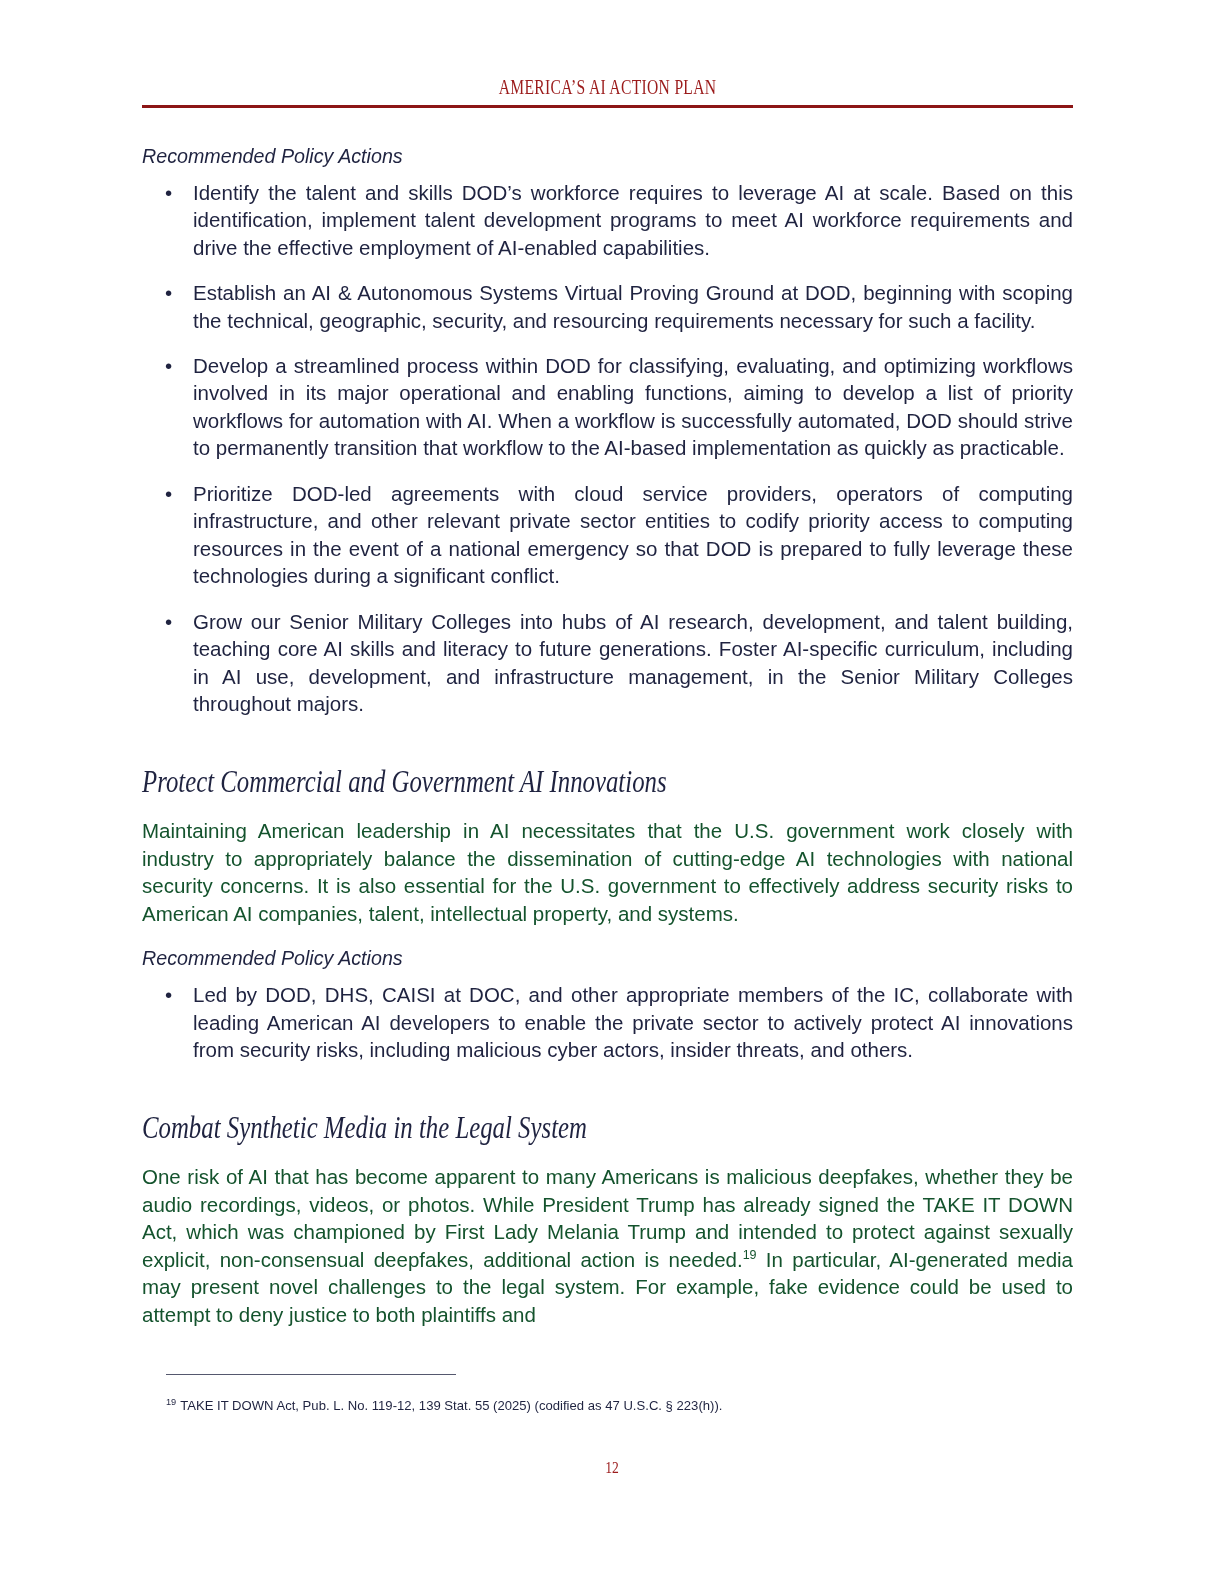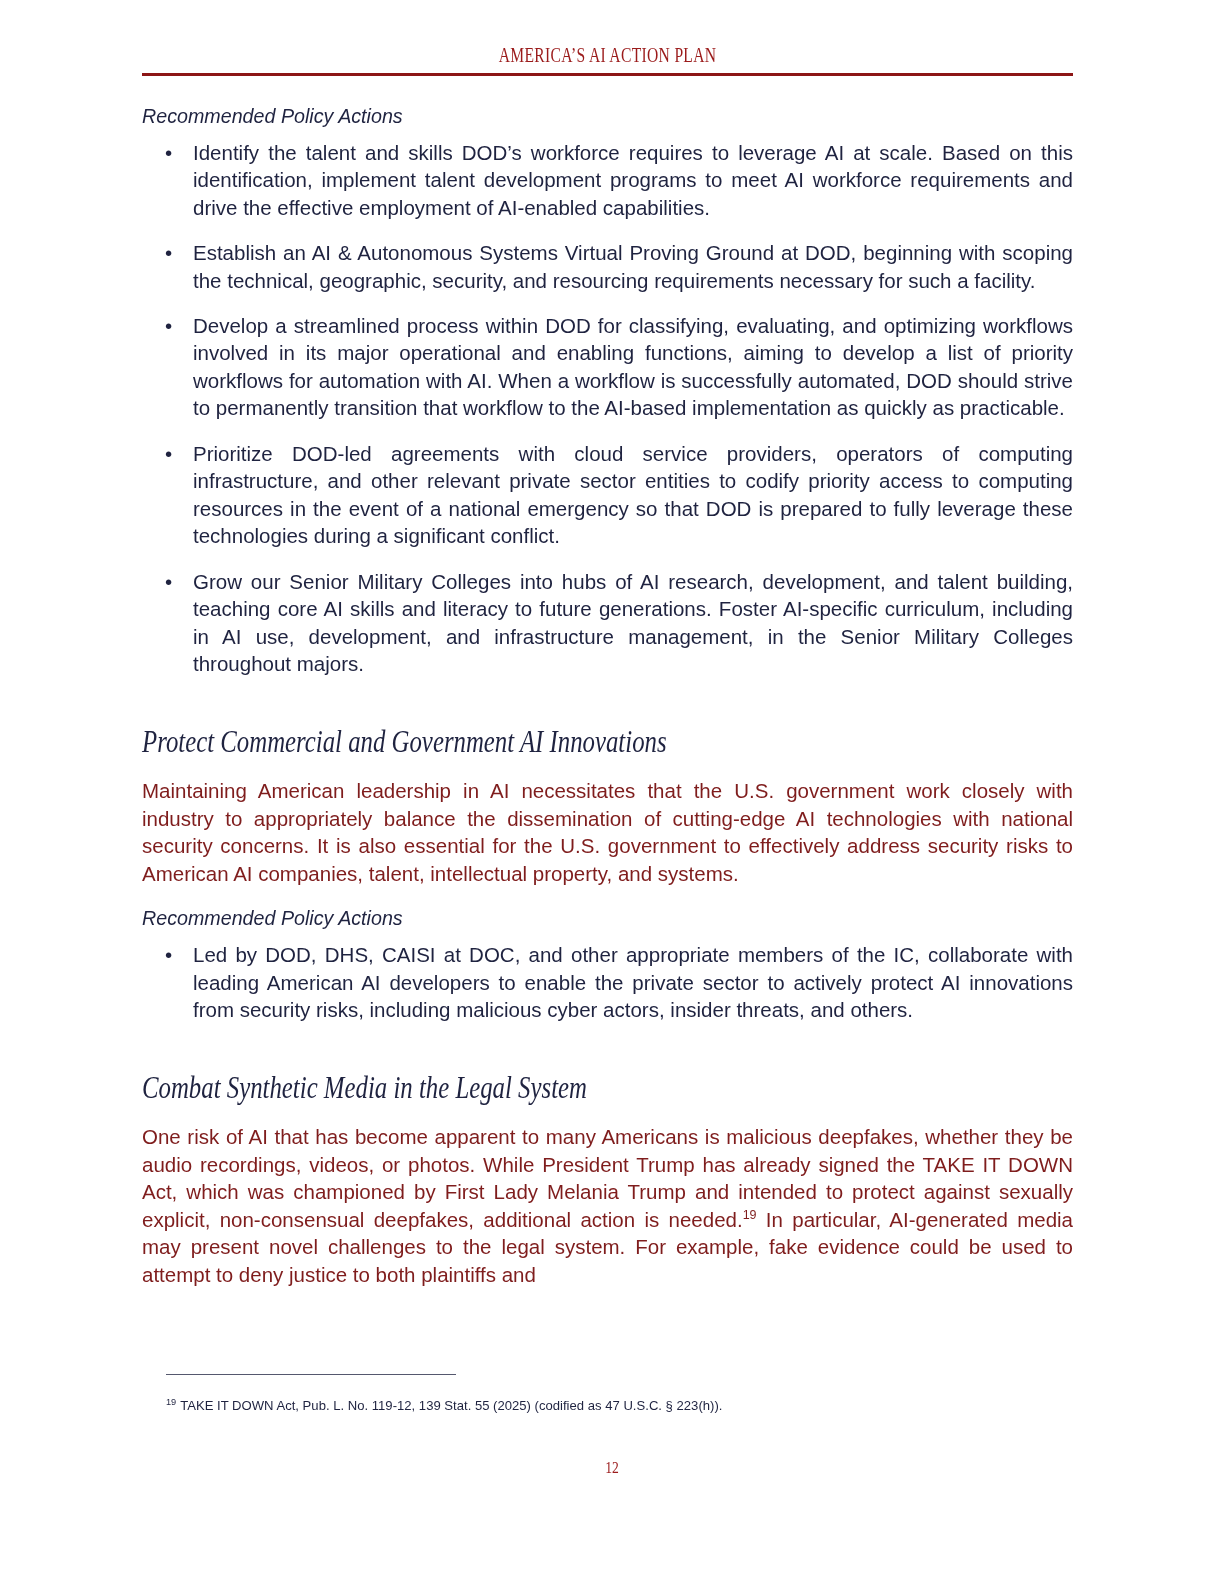--- a/index.html
+++ b/index.html
@@ -22,21 +22,21 @@
   }
   .content {
     position: absolute;
     left: 142px;
     top: 0;
     width: 931px;
   }
 
   
   .running-header {
-    padding-top: 44px;
+    padding-top: 76px;
     text-align: center;
   }
   .running-header .title {
     font-family: "Liberation Serif", "DejaVu Serif", serif;
     font-size: 20px;
     font-weight: 400;
     letter-spacing: 0.4px;
     color: #9B1B1B;
     transform: scaleX(0.78);
     transform-origin: center;
@@ -46,21 +46,21 @@
   }
   .header-rule {
     margin-top: 7px;
     height: 3px;
     background: #8C1515;
     width: 931px;
   }
 
   
   .body-area {
-    padding-top: 26px;
+    padding-top: 34px;
   }
   .sublabel {
     font-family: "Liberation Sans", sans-serif;
     font-style: italic;
     font-size: 20.5px;
     color: #1F2340;
     line-height: 1.35;
     margin: 0 0 9px 0;
     transform: scaleX(0.96);
     transform-origin: left center;
@@ -88,21 +88,21 @@
     position: absolute;
     left: 23px;
     top: 0;
     font-size: 20.5px;
     line-height: 1.34;
     color: #1F2340;
   }
   .para {
     font-size: 20.5px;
     line-height: 1.345;
-    color: #7f1d1d;
+    color: #14532d;
     text-align: justify;
     text-justify: inter-word;
     margin: 0;
   }
   h2.section-heading {
     font-family: "Liberation Serif", "DejaVu Serif", serif;
     font-style: italic;
     font-weight: 400;
     font-size: 31px;
     color: #1F2340;

